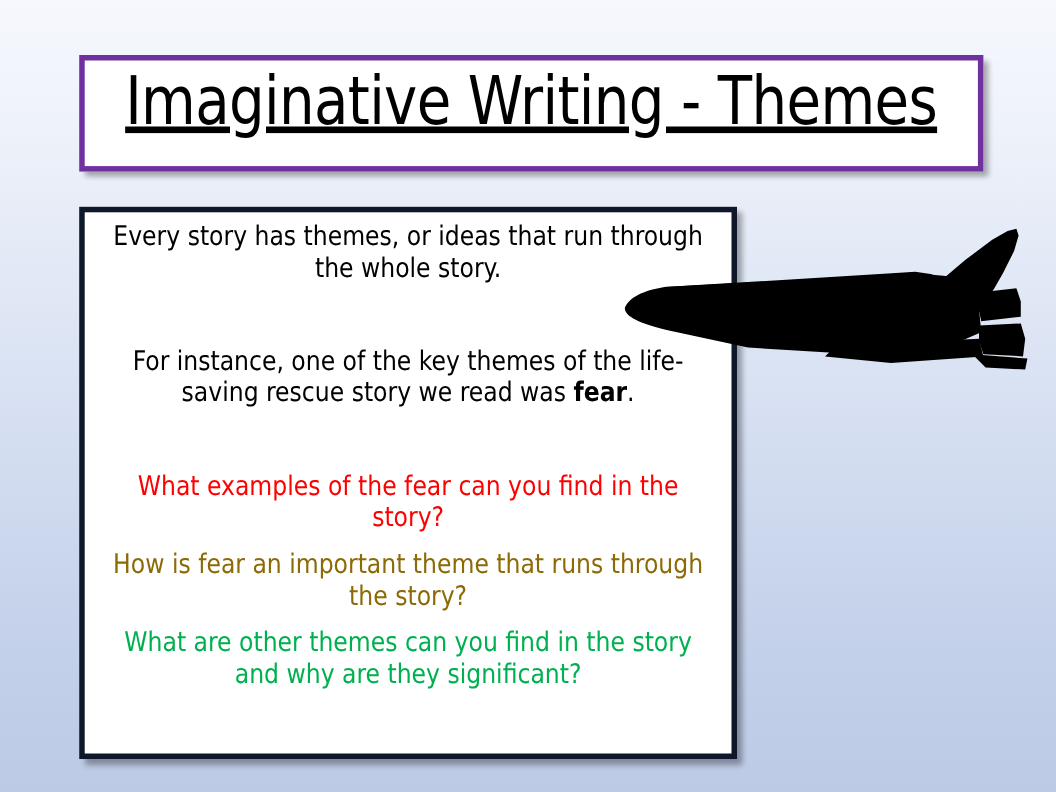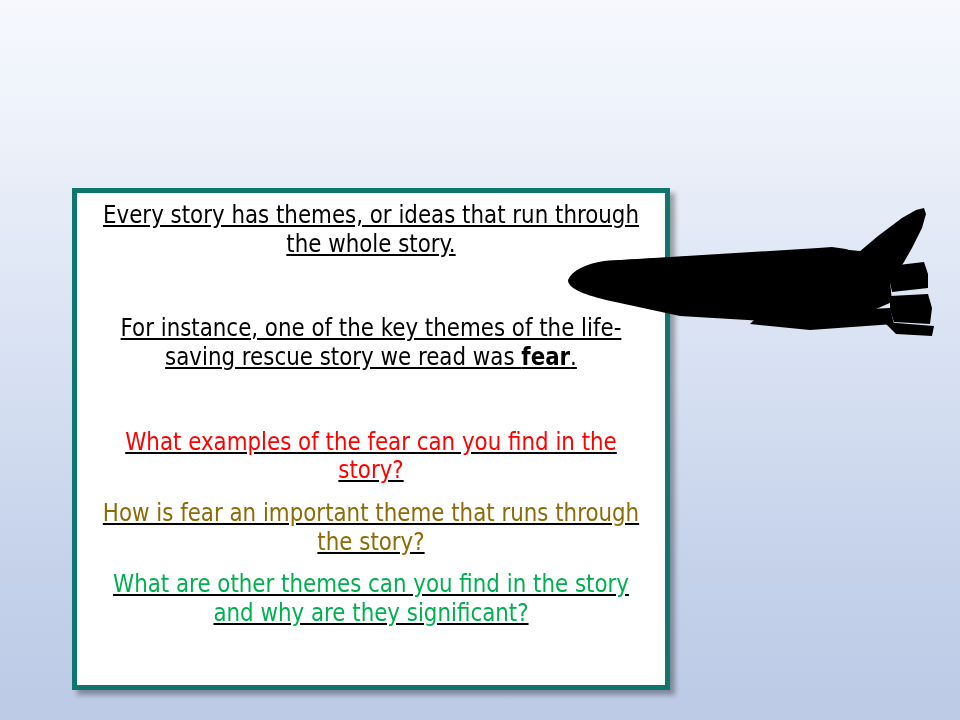--- a/index.html
+++ b/index.html
@@ -61,25 +61,24 @@
   }
 
   
   .content-box {
     position: absolute;
     left: 72px;
     top: 188px;
     width: 598px;
     height: 502px;
     background: #ffffff;
-    border: 5px solid #0f766e;
+    border: 5px solid #0f172a;
     box-shadow: 5px 5px 5px rgba(0,0,0,0.33);
     padding: 8px 14px 10px 14px;
     overflow: hidden;
-    text-decoration: underline;
   }
 
   .para {
     font-family: "DejaVu Sans Condensed", "Liberation Sans Narrow", "Liberation Sans", sans-serif;
     text-align: center;
     color: #000000;
     font-size: 24.5px;
     line-height: 1.17;
     transform: scaleX(0.97);
     transform-origin: center top;
@@ -110,20 +109,23 @@
     width: 400px;
     height: 152px;
     pointer-events: none;
   }
 </style>
 </head>
 <body>
 
 <div class="slide">
 
+  <div class="title-box">
+    <div class="title-text">Imaginative Writing - Themes</div>
+  </div>
 
   <div class="content-box">
 
     <div class="para">Every story has themes, or ideas that run through the whole story.</div>
 
     <div class="spacer-xl"></div>
 
     <div class="para"><span>For instance, one of the key themes of the life-saving rescue story we read was </span><b>fear</b><span>.</span></div>
 
     <div class="spacer-xl"></div>

